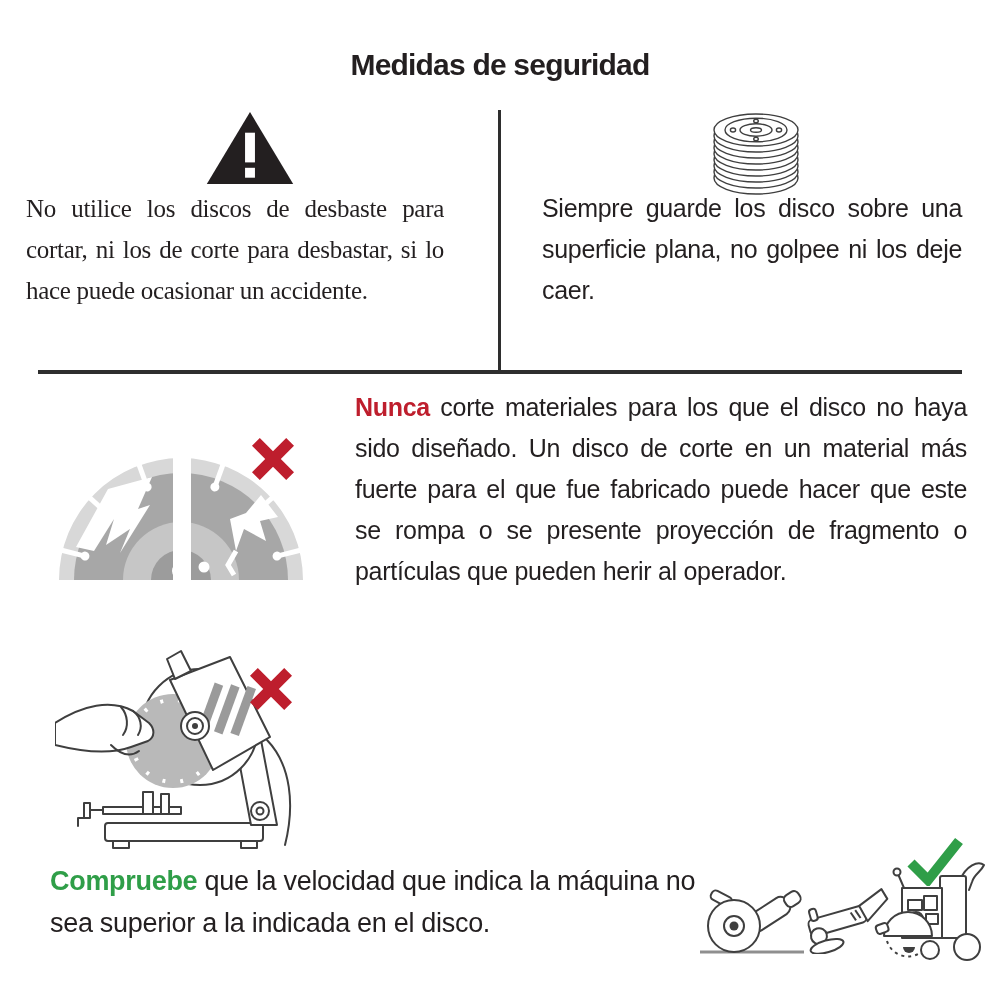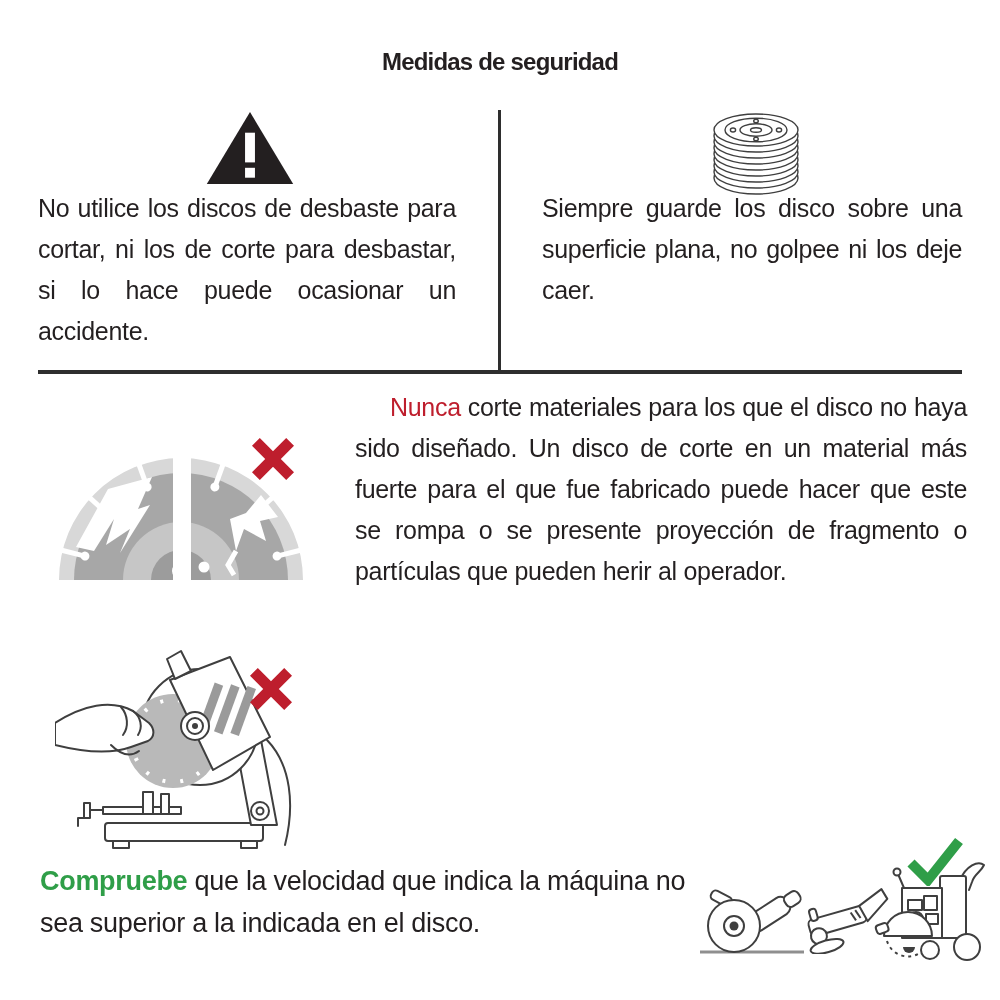--- a/index.html
+++ b/index.html
@@ -4,29 +4,29 @@
 <style>
   :root{
     --red:#be1e2d; --green:#2f9e48; --ink:#231f20; --line:#2e2e2e;
     --disc-rim:#d8d8d8; --disc-body:#a7a7a7; --disc-inner:#c6c6c6; --disc-hub:#9c9c9c;
     --lineart:#3f3f3f; --vent:#9a9a9a; --saw-disc:#b9b9b9; --ground:#8f8f8f;
   }
   html,body{margin:0;padding:0;background:#fff;}
   #page{position:relative;width:1000px;height:1000px;background:#fff;overflow:hidden;
         font-family:"Liberation Sans", sans-serif;color:var(--ink);}
   .title{position:absolute;top:48px;left:0;width:1000px;text-align:center;
-         font-size:24px;font-weight:bold;letter-spacing:-0.8px;}
+         font-size:30px;font-weight:bold;letter-spacing:-0.8px;}
   .p{position:absolute;font-size:25px;line-height:41px;letter-spacing:-0.3px;
      text-align:justify;}
-  .p.left-col{left:38px;top:188px;width:418px;}
+  .p.left-col{left:26px;top:188px;width:418px;font-family:Liberation Serif, serif;}
   .p.right-col{left:542px;top:188px;width:420px;}
   .p.warn-1{left:355px;top:387px;width:612px;}
   .p.warn-2{left:355px;top:687px;width:612px;}
-  .p.footer-text{left:40px;top:860px;width:660px;font-size:27px;line-height:42px;text-align:left;}
-  .lead-red{color:var(--red);font-weight:normal;margin-left:35px;}
+  .p.footer-text{left:50px;top:860px;width:660px;font-size:27px;line-height:42px;text-align:left;}
+  .lead-red{color:var(--red);font-weight:bold;}
   .lead-green{color:var(--green);font-weight:bold;}
   .vdivider{position:absolute;left:498px;top:110px;width:3px;height:262px;background:var(--line);}
   .hdivider{position:absolute;left:38px;top:370px;width:924px;height:4px;background:var(--line);}
   .abs{position:absolute;}
   svg{display:block;}
   .ln{stroke:var(--lineart);stroke-width:2;fill:#fff;stroke-linejoin:round;stroke-linecap:round;}
   .ln-thin{stroke:var(--lineart);stroke-width:1.4;fill:#fff;}
   .nofill{fill:none;}
   .xmark{fill:var(--red);}
 </style>

